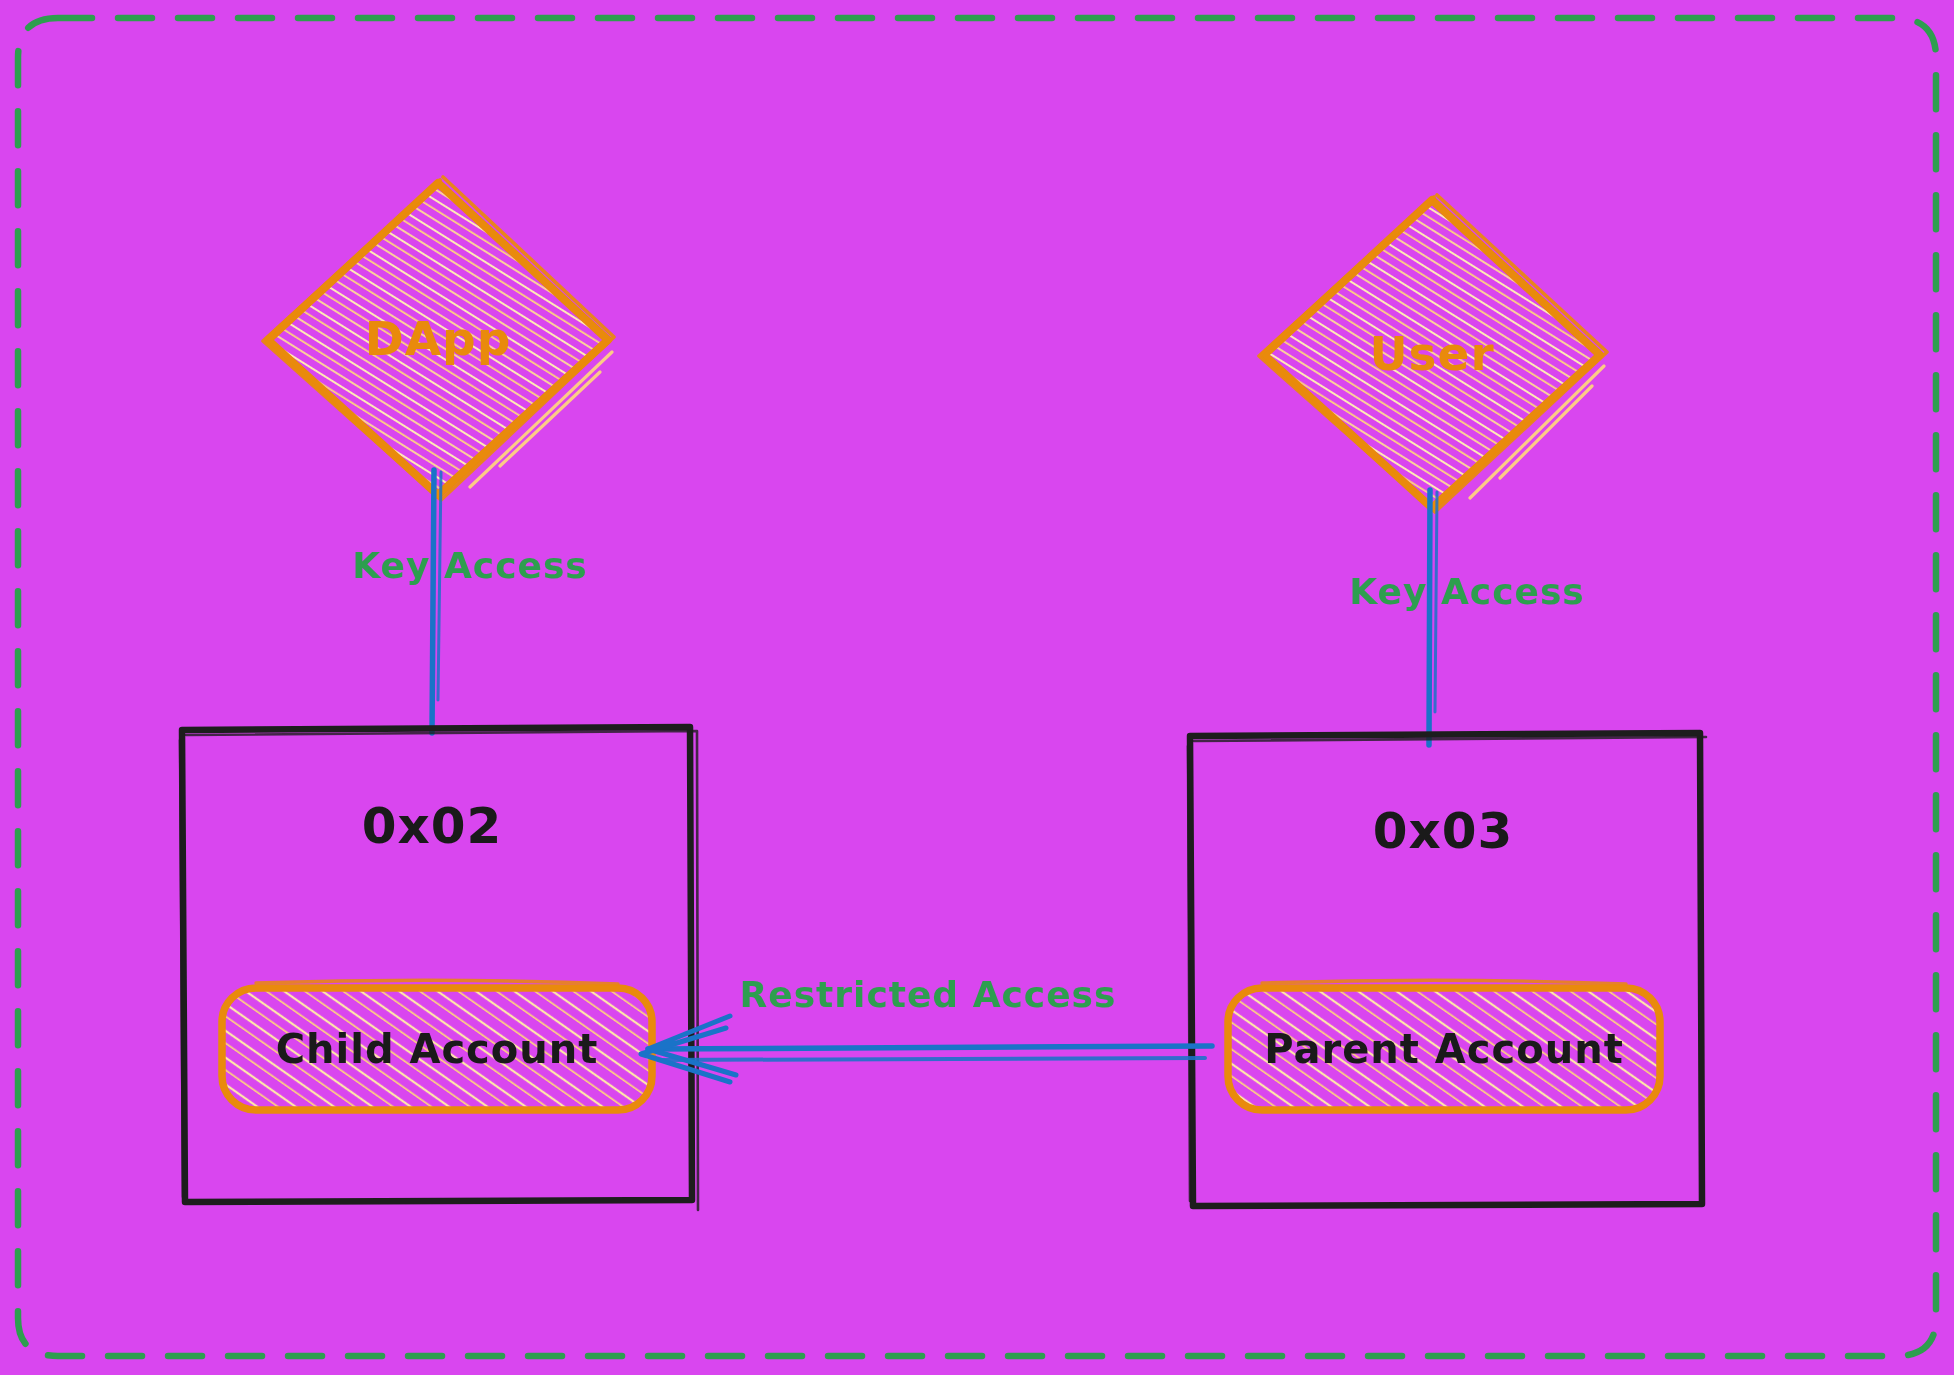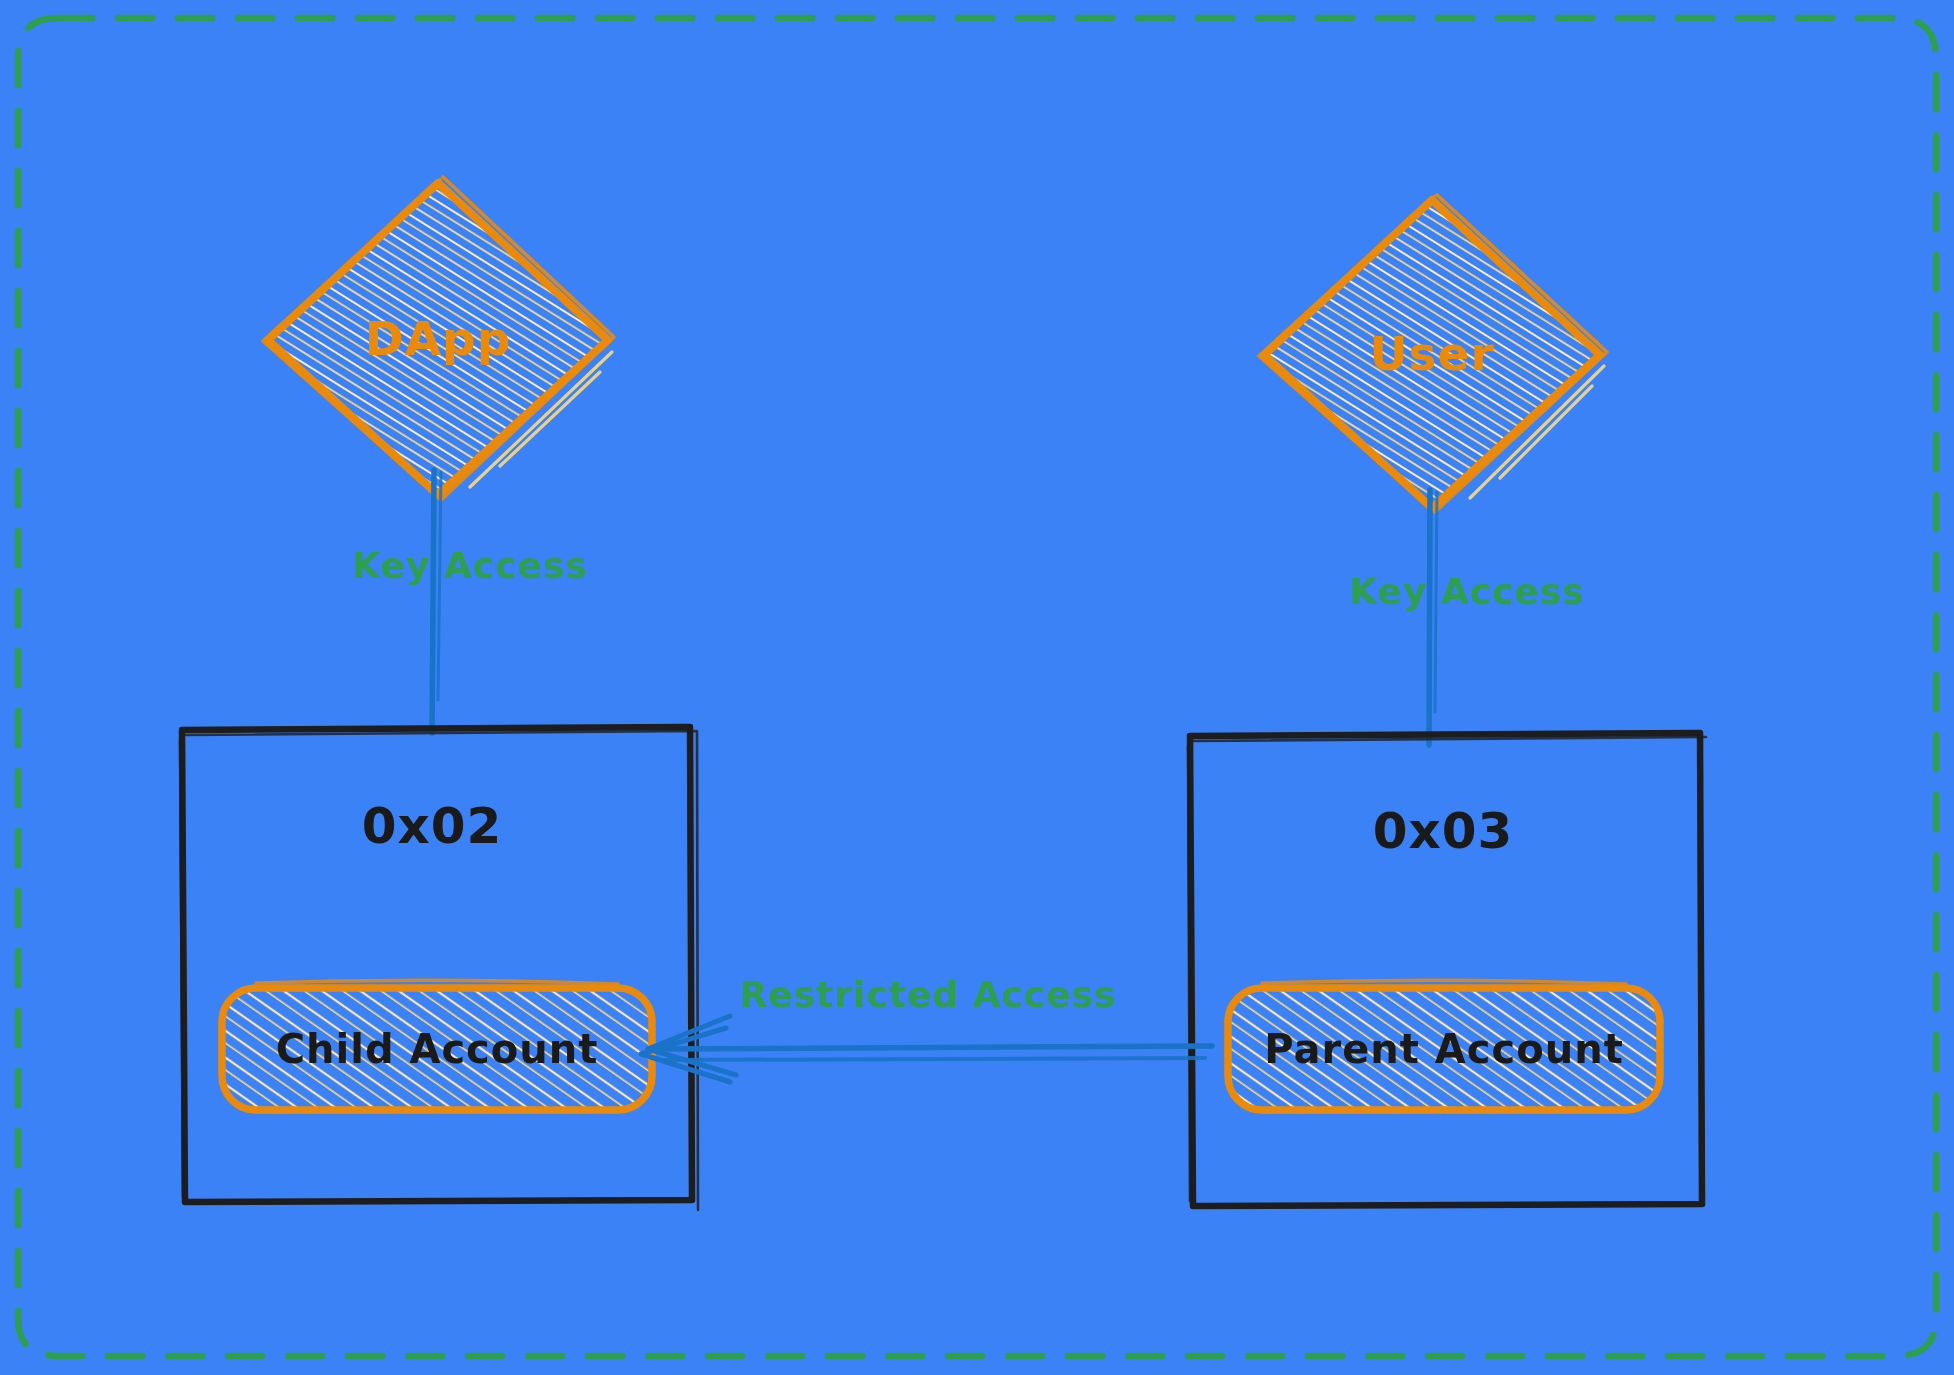--- a/index.html
+++ b/index.html
@@ -10,21 +10,21 @@
   body {
     width: 1954px;
     height: 1375px;
     font-family: "DejaVu Sans", sans-serif;
     overflow: hidden;
   }
   #diagram-root {
     position: relative;
     width: 1954px;
     height: 1375px;
-    background: #3b82f6;
+    background: #d946ef;
     text-align: right;
   }
   #diagram-svg {
     position: absolute;
     left: 0;
     top: 0;
     width: 1954px;
     height: 1375px;
   }
   .hand-text {

